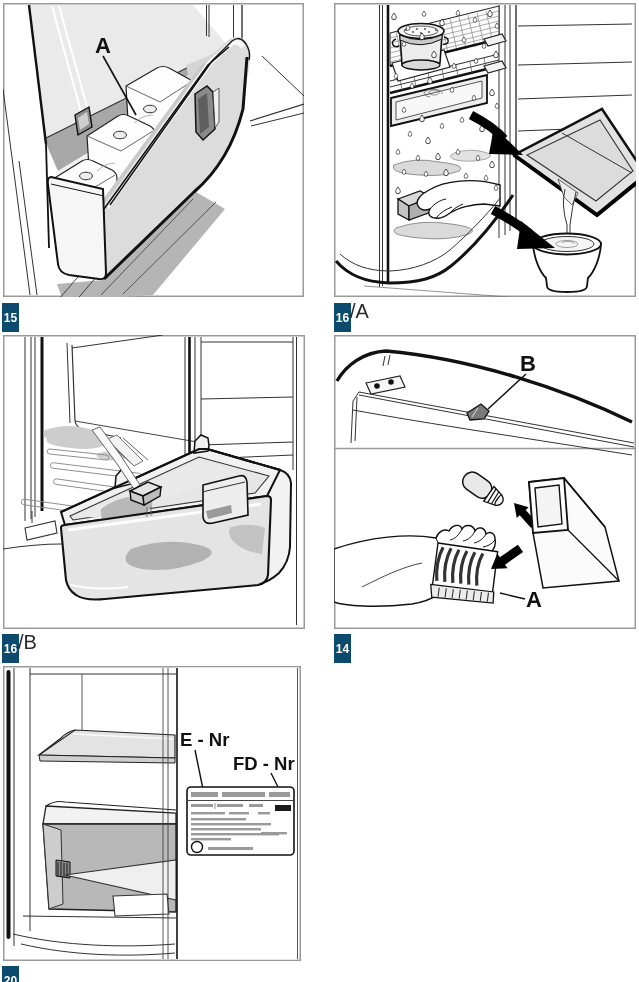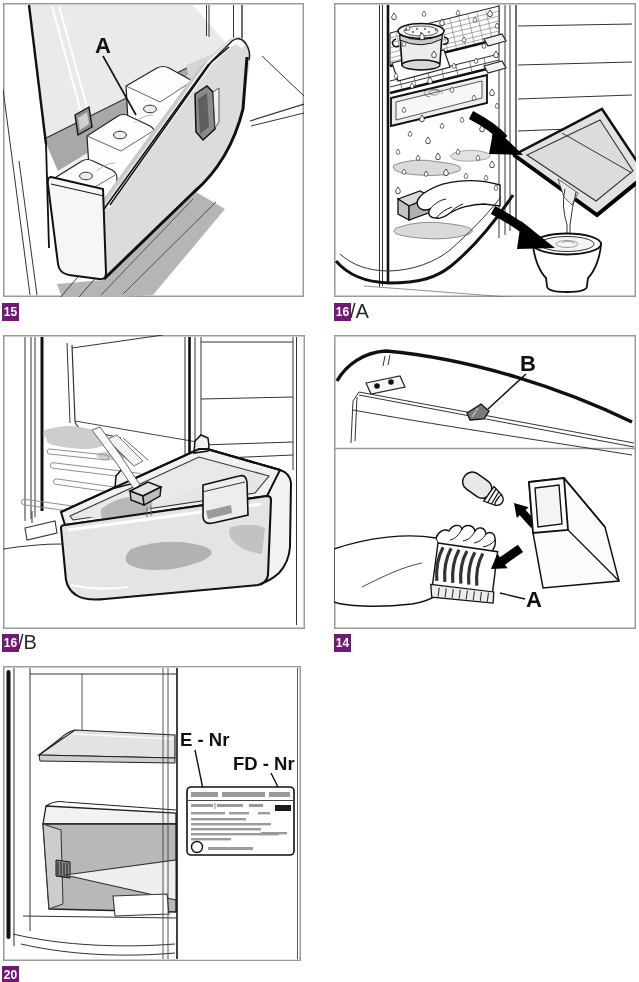--- a/index.html
+++ b/index.html
@@ -1,18 +1,18 @@
 <!DOCTYPE html>
 <html><head>
 <meta charset="utf-8">
 <style>
 html,body{margin:0;padding:0;background:#fff;}
 body{width:639px;height:982px;position:relative;font-family:"Liberation Sans",sans-serif;}
 .panel{position:absolute;}
-.tag{position:absolute;background:#701a75;color:#fff;font-weight:bold;font-size:12px;width:17px;height:18px;display:flex;align-items:center;justify-content:center;}
+.tag{position:absolute;background:#0c4a6e;color:#fff;font-weight:bold;font-size:12px;width:17px;height:29px;display:flex;align-items:center;justify-content:center;}
 .sub{position:absolute;color:#2a2a2a;font-size:20px;font-weight:normal;}
 svg{display:block;}
 </style>
 </head>
 <body>
 
 <svg class="panel" style="left:3px;top:3px" width="301" height="294" viewBox="0 0 301 294">
 <rect x="0.75" y="0.75" width="299.5" height="292.5" fill="#fff" stroke="#9a9a9a" stroke-width="1.5"></rect>
 
 <polygon points="26,2 190,2 226,44 60,165 41,136" fill="#eaeaea"></polygon>

